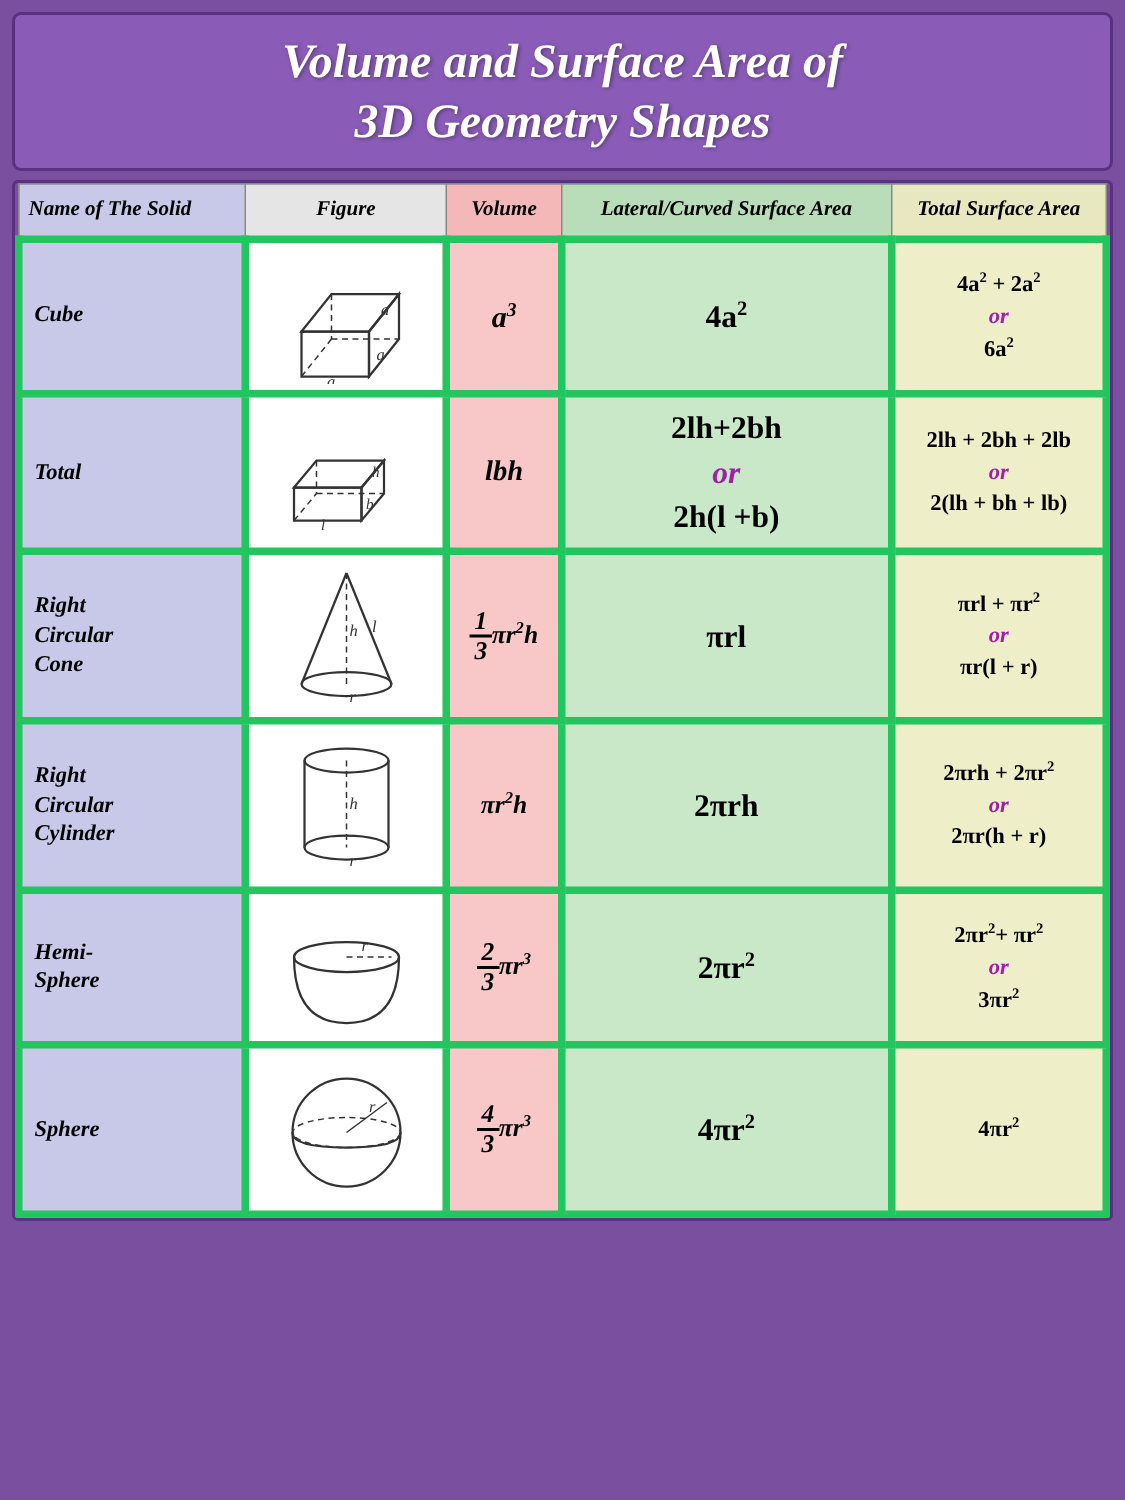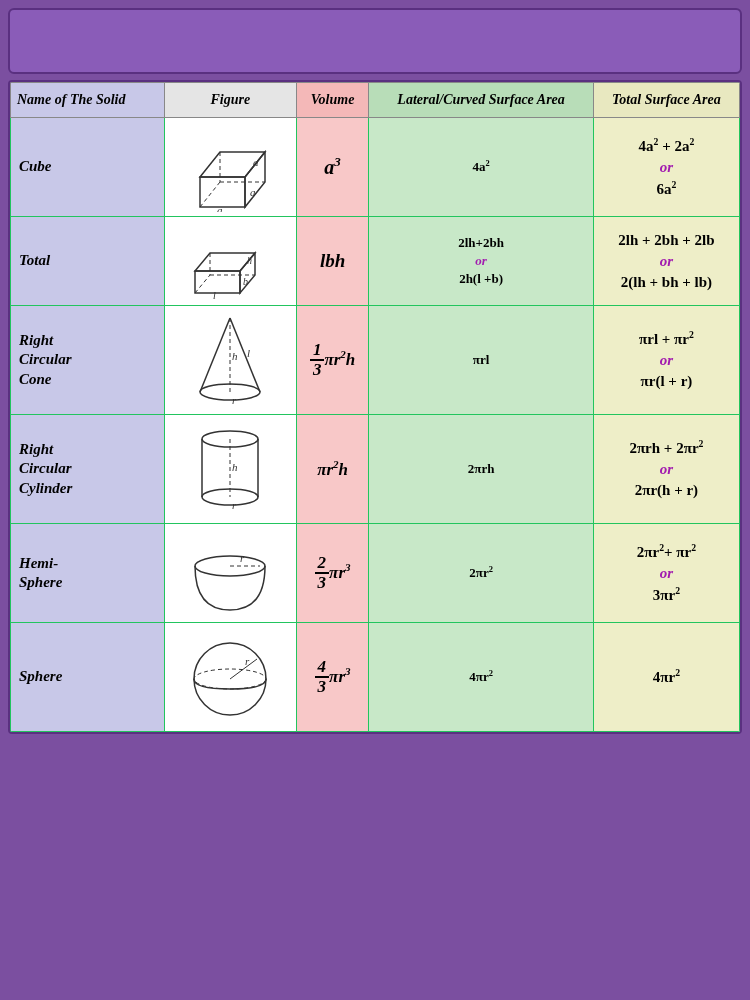--- a/index.html
+++ b/index.html
@@ -53,40 +53,40 @@
       vertical-align: bottom;
       line-height: 1.3;
     }
     th.col-name { background: #c8c8e8; text-align: left; padding-left: 6px; }
     th.col-figure { background: #e5e5e5; }
     th.col-volume { background: #f4b8b8; }
     th.col-lateral { background: #b8ddb8; }
     th.col-total { background: #e8e8c0; }
 
     tbody tr td {
-      border: 1px solid #22c55e;
+      border: 5px solid #22c55e;
       vertical-align: middle;
       text-align: center;
       padding: 6px 4px;
       font-size: 15px;
       line-height: 1.4;
     }
     .td-name {
       background: #c8c8e8;
       font-style: italic;
       font-weight: bold;
       font-size: 15px;
       text-align: left;
       padding-left: 8px;
       line-height: 1.3;
       margin-left: 44px;
     }
     .td-figure { background: #ffffff; padding: 4px; }
     .td-volume { background: #f8c8c8; font-style: italic; font-weight: bold; font-size: 17px; }
-    .td-lateral { background: #c8e8c8; font-weight: bold; font-size: 13px; }
+    .td-lateral { background: #c8e8c8; font-weight: bold; font-size: 21px; }
     .td-total { background: #eeeec8; font-weight: bold; font-size: 15px; }
 
     .or-red { color: #a21caf; font-style: italic; font-weight: bold; }
     sup { font-size: 0.65em; vertical-align: super; }
 
     
     svg { display: block; margin: auto; }
 
     .fraction {
       display: inline-flex;
@@ -105,21 +105,22 @@
     .fraction .den {
       padding: 0 3px;
       line-height: 1.1;
     }
   </style>
 </head>
 <body>
 
 <div class="title-block">
   <h1>
-    <br>
+    <span>Volume and Surface Area of</span><br>
+    <span>3D Geometry Shapes</span>
   </h1>
 </div>
 
 <div class="table-wrapper">
   <table>
     <thead>
       <tr>
         <th class="col-name">Name of The Solid</th>
         <th class="col-figure">Figure</th>
         <th class="col-volume">Volume</th>

